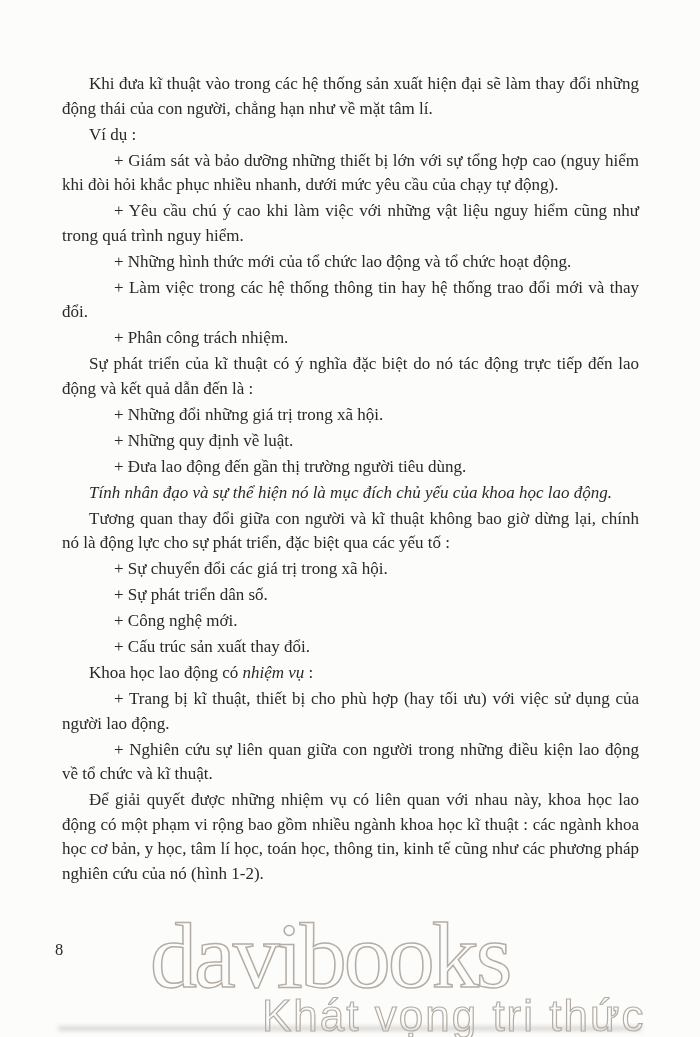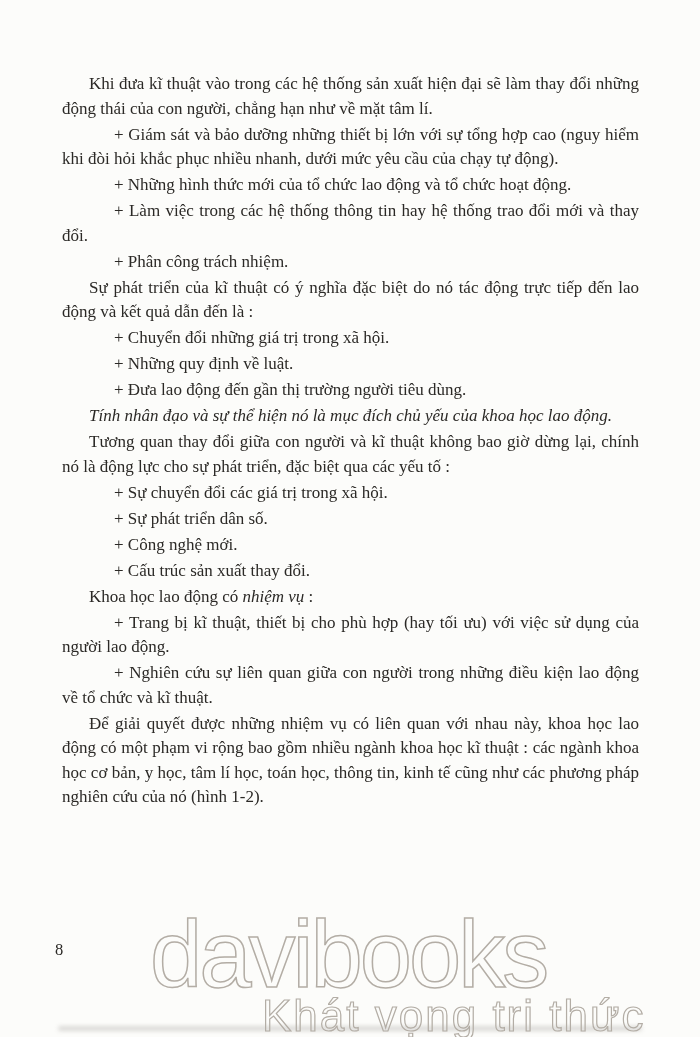--- a/index.html
+++ b/index.html
@@ -47,20 +47,21 @@
     pointer-events: none;
     white-space: nowrap;
     line-height: 1;
     z-index: 5;
   }
   .wm-main {
     left: 150px;
     top: 908px;
     font-size: 94px;
     letter-spacing: -3px;
+    font-family: Liberation Serif, serif;
   }
   .wm-sub {
     left: 262px;
     top: 986px;
     font-size: 44px;
     letter-spacing: 2px;
     margin-top: 8px;
     -webkit-text-stroke: 1.2px #b3ada5;
   }
   .scan-smudge {
@@ -75,26 +76,28 @@
     border-radius: 3px;
   }
 </style>
 </head>
 <body>
 
 <div class="page">
 
   <div class="content">
     <p class="p-indent">Khi đưa kĩ thuật vào trong các hệ thống sản xuất hiện đại sẽ làm thay đổi những động thái của con người, chẳng hạn như về mặt tâm lí.</p>
+    <p class="p-indent">Ví dụ :</p>
     <p class="p-bullet">+ Giám sát và bảo dưỡng những thiết bị lớn với sự tổng hợp cao (nguy hiểm khi đòi hỏi khắc phục nhiều nhanh, dưới mức yêu cầu của chạy tự động).</p>
+    <p class="p-bullet">+ Yêu cầu chú ý cao khi làm việc với những vật liệu nguy hiểm cũng như trong quá trình nguy hiểm.</p>
     <p class="p-bullet">+ Những hình thức mới của tổ chức lao động và tổ chức hoạt động.</p>
     <p class="p-bullet">+ Làm việc trong các hệ thống thông tin hay hệ thống trao đổi mới và thay đổi.</p>
     <p class="p-bullet">+ Phân công trách nhiệm.</p>
     <p class="p-indent">Sự phát triển của kĩ thuật có ý nghĩa đặc biệt do nó tác động trực tiếp đến lao động và kết quả dẫn đến là :</p>
-    <p class="p-bullet">+ Chuyển đổi những giá trị trong xã hội.</p>
+    <p class="p-bullet">+ Những đổi những giá trị trong xã hội.</p>
     <p class="p-bullet">+ Những quy định về luật.</p>
     <p class="p-bullet">+ Đưa lao động đến gần thị trường người tiêu dùng.</p>
     <p class="p-italic">Tính nhân đạo và sự thể hiện nó là mục đích chủ yếu của khoa học lao động.</p>
     <p class="p-indent">Tương quan thay đổi giữa con người và kĩ thuật không bao giờ dừng lại, chính nó là động lực cho sự phát triển, đặc biệt qua các yếu tố :</p>
     <p class="p-bullet">+ Sự chuyển đổi các giá trị trong xã hội.</p>
     <p class="p-bullet">+ Sự phát triển dân số.</p>
     <p class="p-bullet">+ Công nghệ mới.</p>
     <p class="p-bullet">+ Cấu trúc sản xuất thay đổi.</p>
     <p class="p-indent"><span>Khoa học lao động có </span><em>nhiệm vụ</em><span> :</span></p>
     <p class="p-bullet">+ Trang bị kĩ thuật, thiết bị cho phù hợp (hay tối ưu) với việc sử dụng của người lao động.</p>

